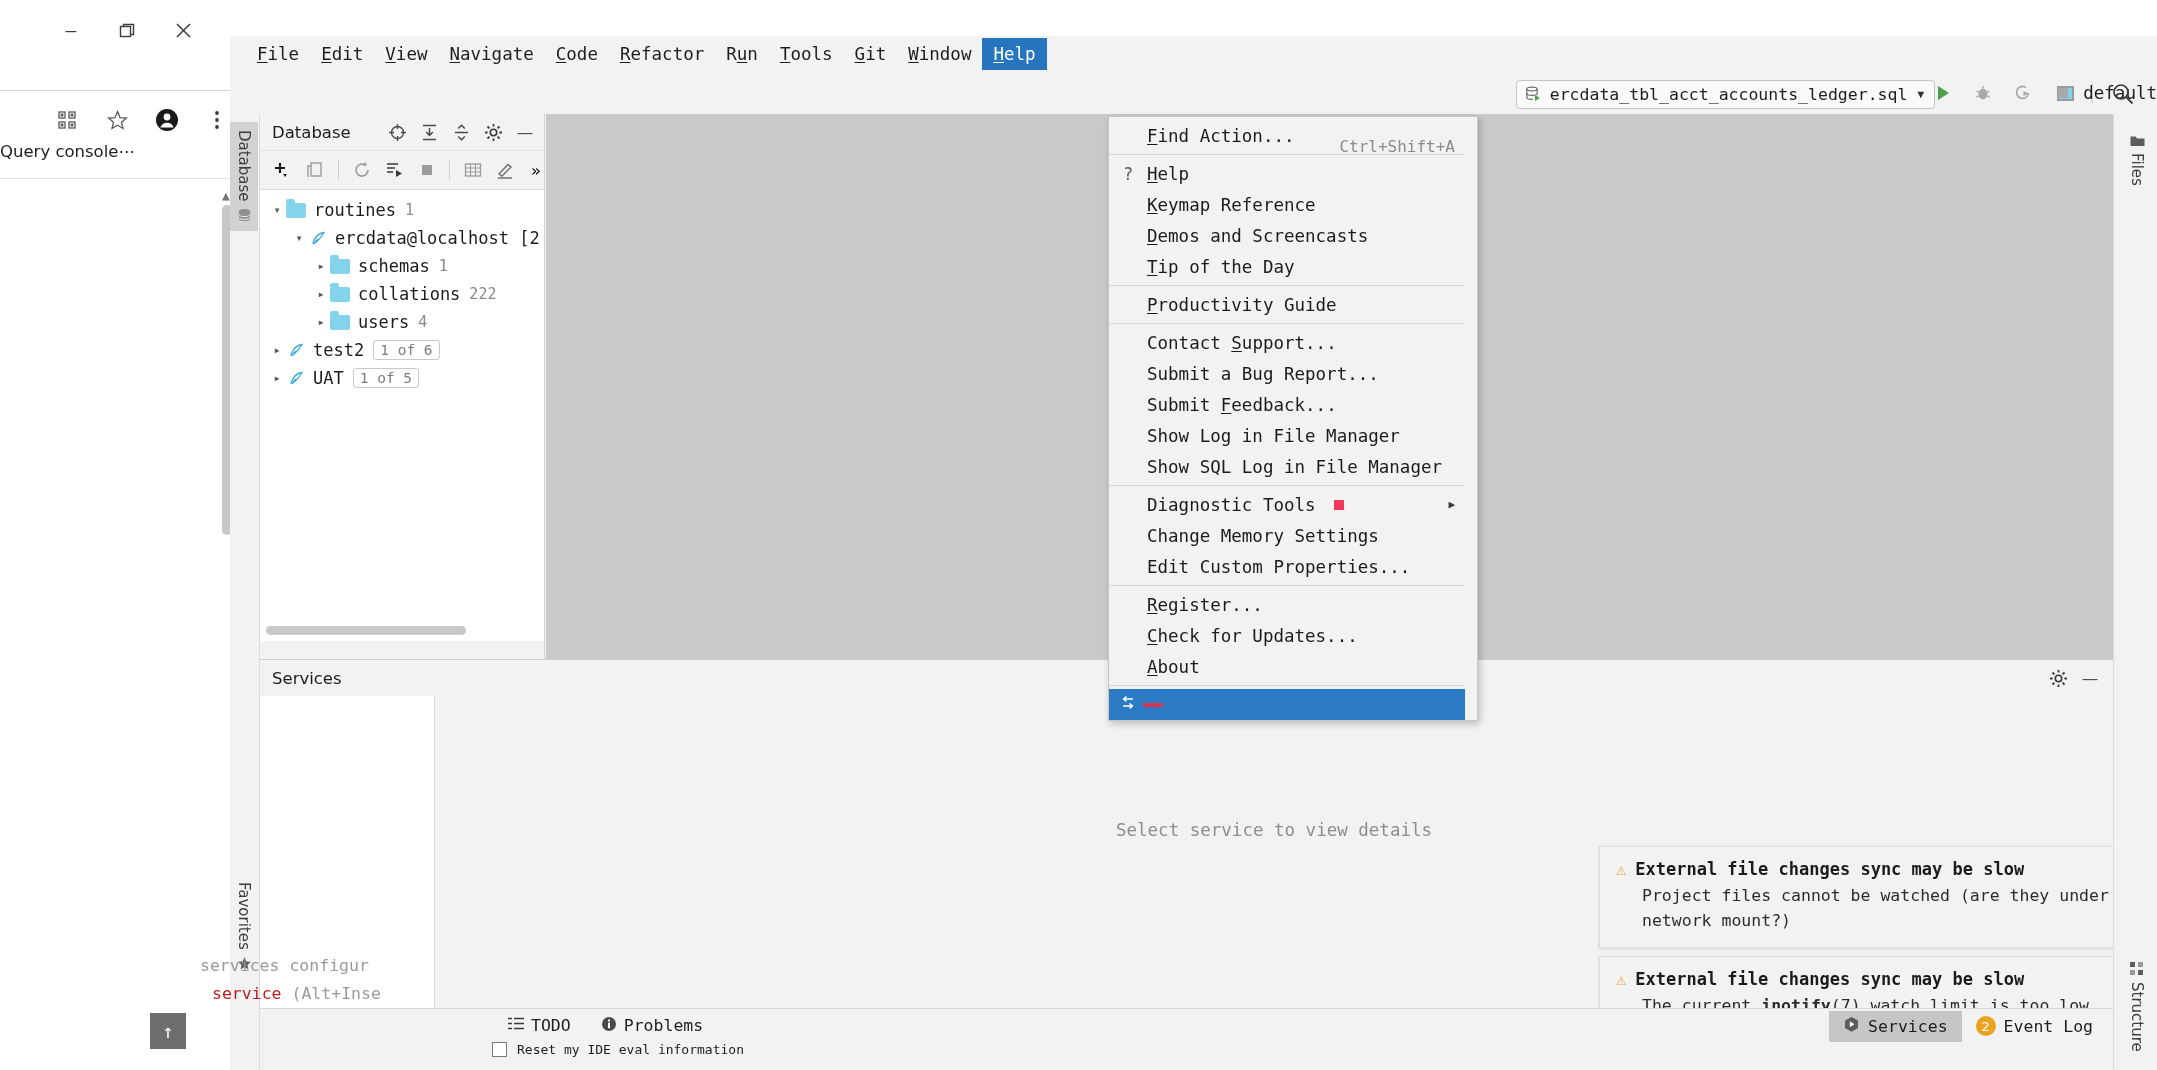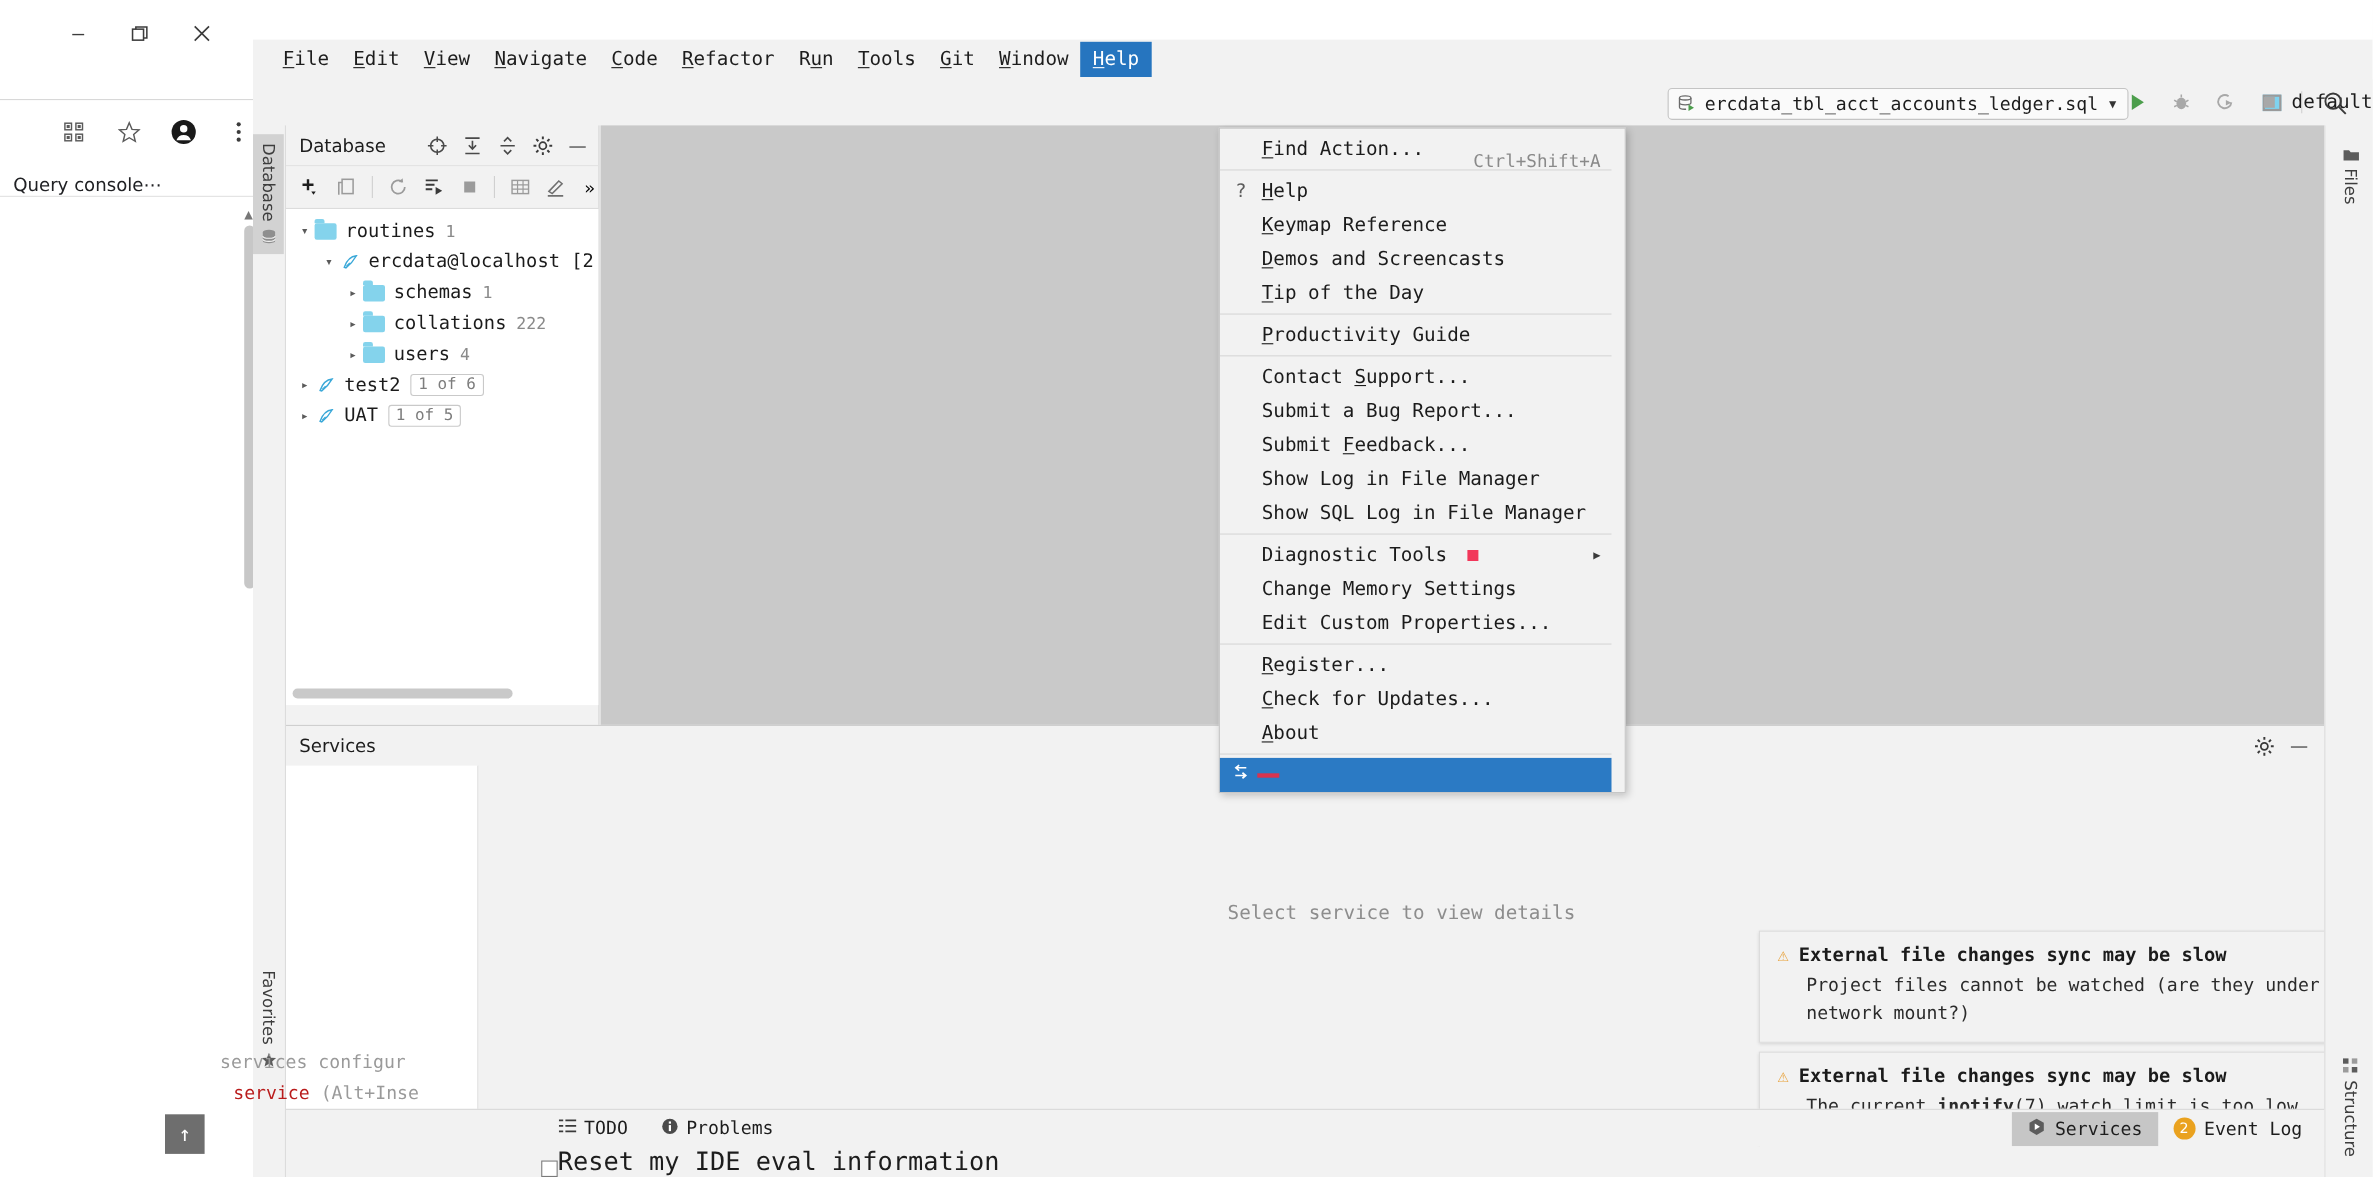--- a/index.html
+++ b/index.html
@@ -21,22 +21,22 @@
     display:flex; align-items:center; gap:34px; color:#444;
   }
   .wb { width:22px; height:22px; display:flex; align-items:center; justify-content:center; font-size:18px; color:#3c3c3c;}
   .browser-sep { position:absolute; left:0; top:90px; width:260px; height:1px; background:#d8d8d8; }
   .browser-icons {
     position:absolute; left:55px; top:98px; width:205px; height:44px;
     display:flex; align-items:center; gap:26px;
   }
   .bi { width:24px; height:24px; display:flex; align-items:center; justify-content:center; color:#5a5a5a; }
   .bookmark-bar {
-    position:absolute; left:12px; top:142px; width:260px; height:36px;
-    display:flex; align-items:flex-end; padding-left:0px; color:#202124;
+    position:absolute; left:0; top:142px; width:260px; height:36px;
+    display:flex; align-items:flex-start; padding-left:0px; color:#202124;
     font-family:"DejaVu Sans", sans-serif; font-size:16.5px;
   }
   .bookmark-chev { position:absolute; right:14px; top:149px; font-size:17px; font-weight:bold; color:#333; }
   .browser-body { position:absolute; left:0; top:178px; width:260px; height:892px; background:#fff; border-top:1px solid #e2e2e2;}
   .scroll-up-arrow { position:absolute; left:222px; top:188px; font-size:13px; color:#777; }
   .browser-scrollbar {
     position:absolute; left:222px; top:205px; width:10px; height:330px;
     background:#c7c7c7; border-radius:5px;
   }
   .page-up-btn {
@@ -194,22 +194,22 @@
     display:flex; align-items:center; padding-left:248px; gap:30px;
   }
   .sb-item { display:flex; align-items:center; gap:7px; font-size:16.5px; color:#1d1d1d; }
   .sb-right { position:absolute; right:6px; top:0; height:34px; display:flex; align-items:center; gap:0px; }
   .sb-chip { display:flex; align-items:center; gap:8px; font-size:16.5px; color:#1d1d1d; padding:5px 14px; }
   .sb-chip.sel { background:#c6c6c6; }
   .sb-badge { width:20px;height:20px;border-radius:50%;background:#eaa21f;color:#fff;
      font-size:13px; display:flex;align-items:center;justify-content:center; font-family:"DejaVu Sans",sans-serif;}
   .bottom-last {
     position:absolute; left:30px; bottom:0px; right:44px; height:28px;
-    background:#f2f2f2; display:flex; align-items:flex-end; padding-left:232px; 
-    font-size:23px; color:#1d1d1d; overflow:hidden;
+    background:#f2f2f2; display:flex; align-items:flex-start; padding-left:232px; gap:10px;
+    font-size:13px; color:#1d1d1d; overflow:hidden;
   }
   .chk-box { width:15px; height:15px; border:1.6px solid #7a7a7a; background:#fff; }
   .minus-left { position:absolute; left:208px; bottom:9px; font-size:15px; color:#555; }
 
   
   .menu-popup {
     position:absolute; left:878px; top:80px; width:370px;
     background:#f2f2f2; border:1px solid #c6c6c6;
     box-shadow:2px 3px 7px rgba(0,0,0,.22); z-index:60; padding:3px 12px 0 0;
   }

